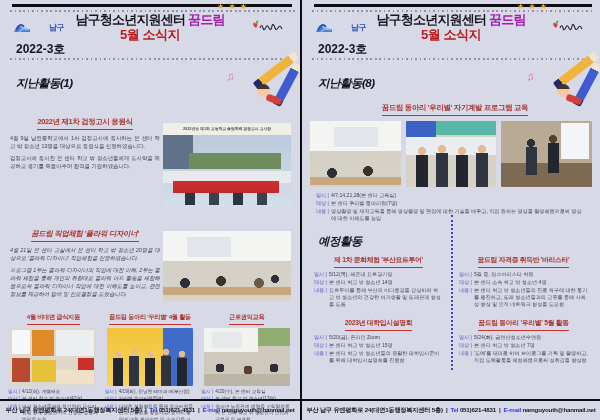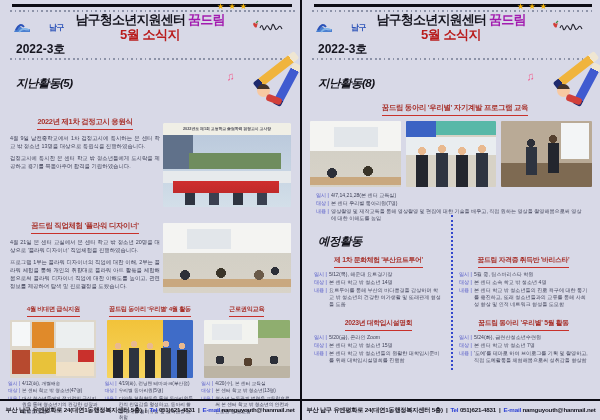--- a/index.html
+++ b/index.html
@@ -38,21 +38,21 @@
   
   .h2{margin:12px 0 0 16px;font-size:11.5px;font-weight:900;font-style:italic;color:#14141c;letter-spacing:-0.5px;}
   .red-title{text-align:center;font-size:7.4px;font-weight:800;color:#a8322c;letter-spacing:-0.3px;}
   .red-title span{display:inline-block;border-bottom:1.5px solid #c8312b;padding-bottom:1.5px;}
   .body{font-size:5.4px;line-height:1.5;color:#3c3f55;text-align:justify;margin:4px 0 0;}
   .meta{display:flex;font-size:5.1px;line-height:1.4;color:#3c3f55;margin-top:1px;}
   .ml{color:#7f83d2;font-weight:700;white-space:nowrap;margin-right:2px;}
 
   .sec{position:relative;margin:0 8px;}
   .sec-a{margin-top:26px;height:92px;}
-  .sec-b{margin-top:12px;height:76px;}
+  .sec-b{margin-top:20px;height:76px;font-style:italic;}
   .txtcol{width:152px;padding-left:2px;}
   .ph{position:absolute;right:1px;border-radius:1px;overflow:hidden;}
 
   
   .ph-exam{top:6px;width:128px;height:84px;background:
     linear-gradient(#cf2e2e,#c02a2a) 10px 58px/106px 12px no-repeat,
     linear-gradient(#2e3440,#2e3440) 22px 64px/10px 18px no-repeat,
     linear-gradient(#3a4050,#3a4050) 46px 64px/10px 18px no-repeat,
     linear-gradient(#2e3440,#2e3440) 70px 64px/10px 18px no-repeat,
     linear-gradient(#3a4050,#3a4050) 94px 64px/10px 18px no-repeat,
@@ -183,21 +183,21 @@
       <div class="dots b"></div>
       <div class="decor">
         <span class="note">♫</span>
         <div class="pencil y"></div>
         <div class="pencil b"></div>
         <div class="head"></div>
         <div class="sleeve"></div>
       </div>
     </div>
 
-    <div class="h2">지난활동(5)</div>
+    <div class="h2">지난활동(1)</div>
 
     <div class="sec sec-a">
       <div class="txtcol">
         <div class="red-title"><span>2022년 제1차 검정고시 응원식</span></div>
         <p class="body">4월 9일 남천중학교에서 1차 검정고시에 응시하는 본 센터 학교 밖 청소년 13명을 대상으로 응원식을 진행하였습니다.</p>
         <p class="body">검정고시에 응시한 본 센터 학교 밖 청소년들에게 도시락을 제공하고 용기를 북돋아주며 합격을 기원하였습니다.</p>
       </div>
       <div class="ph ph-exam">
         <div class="ph-banner">2022년도 제1회 고등학교 졸업학력 검정고시 고사장</div>
       </div>

